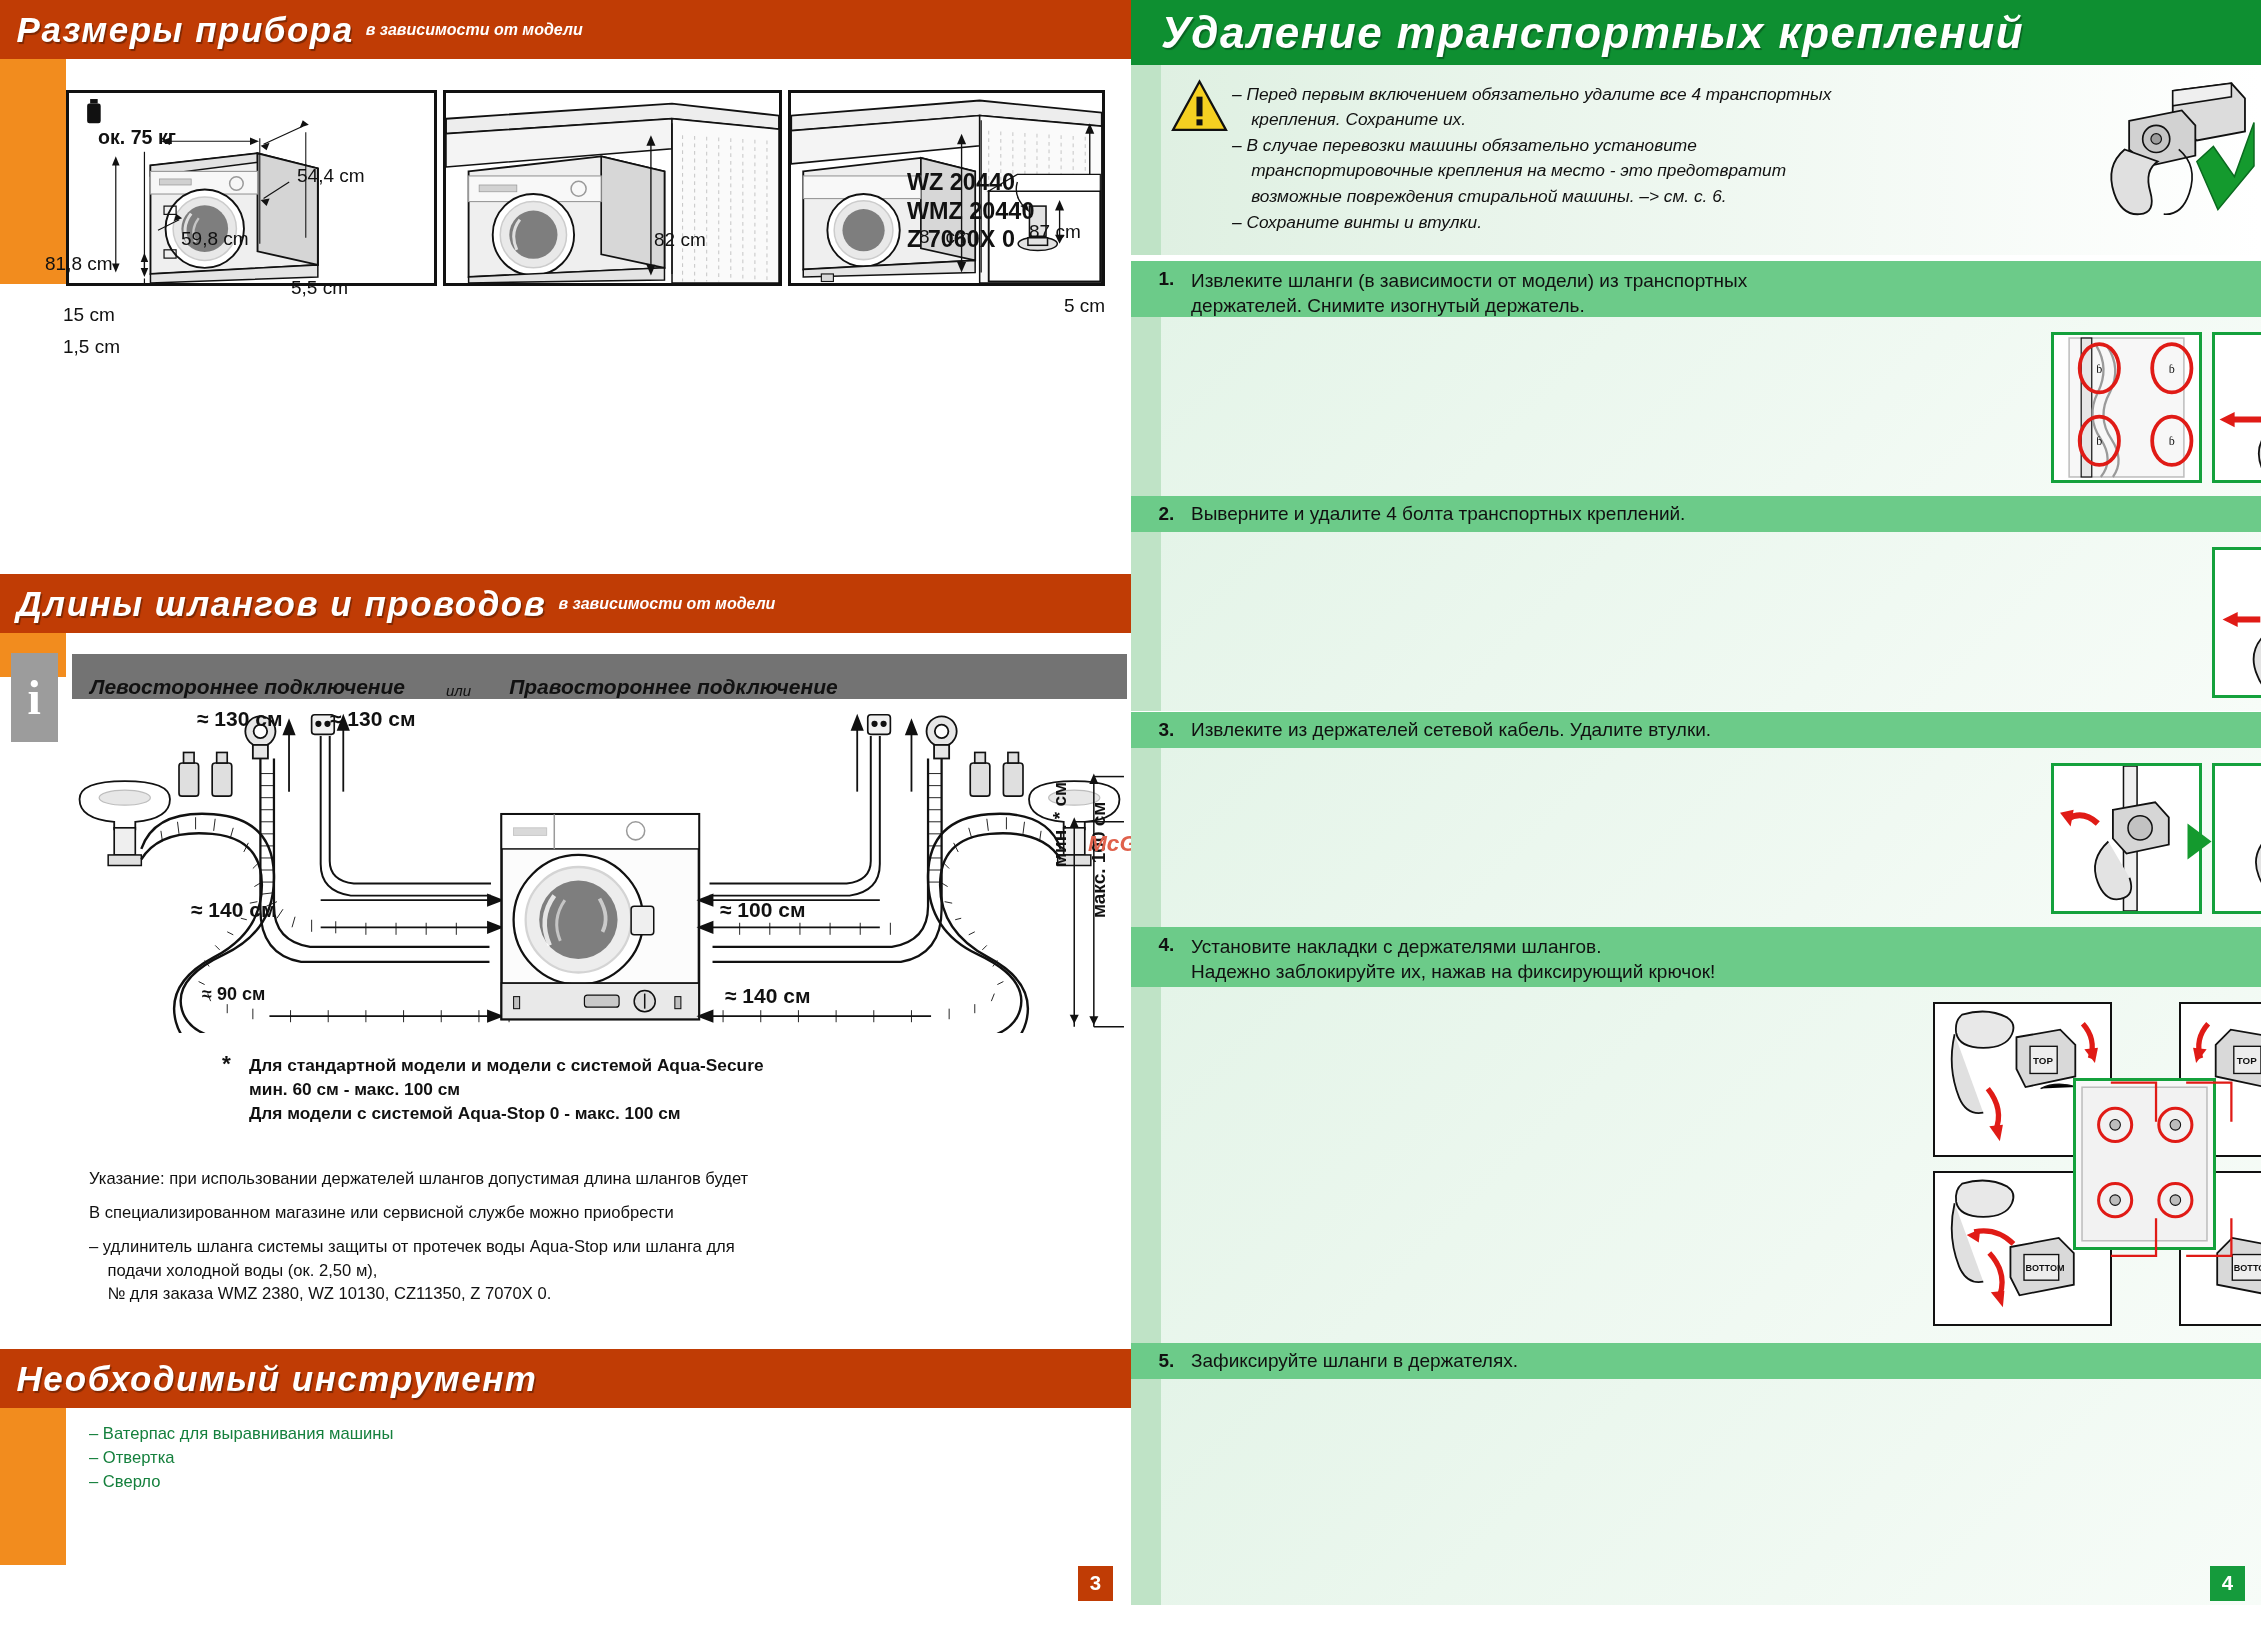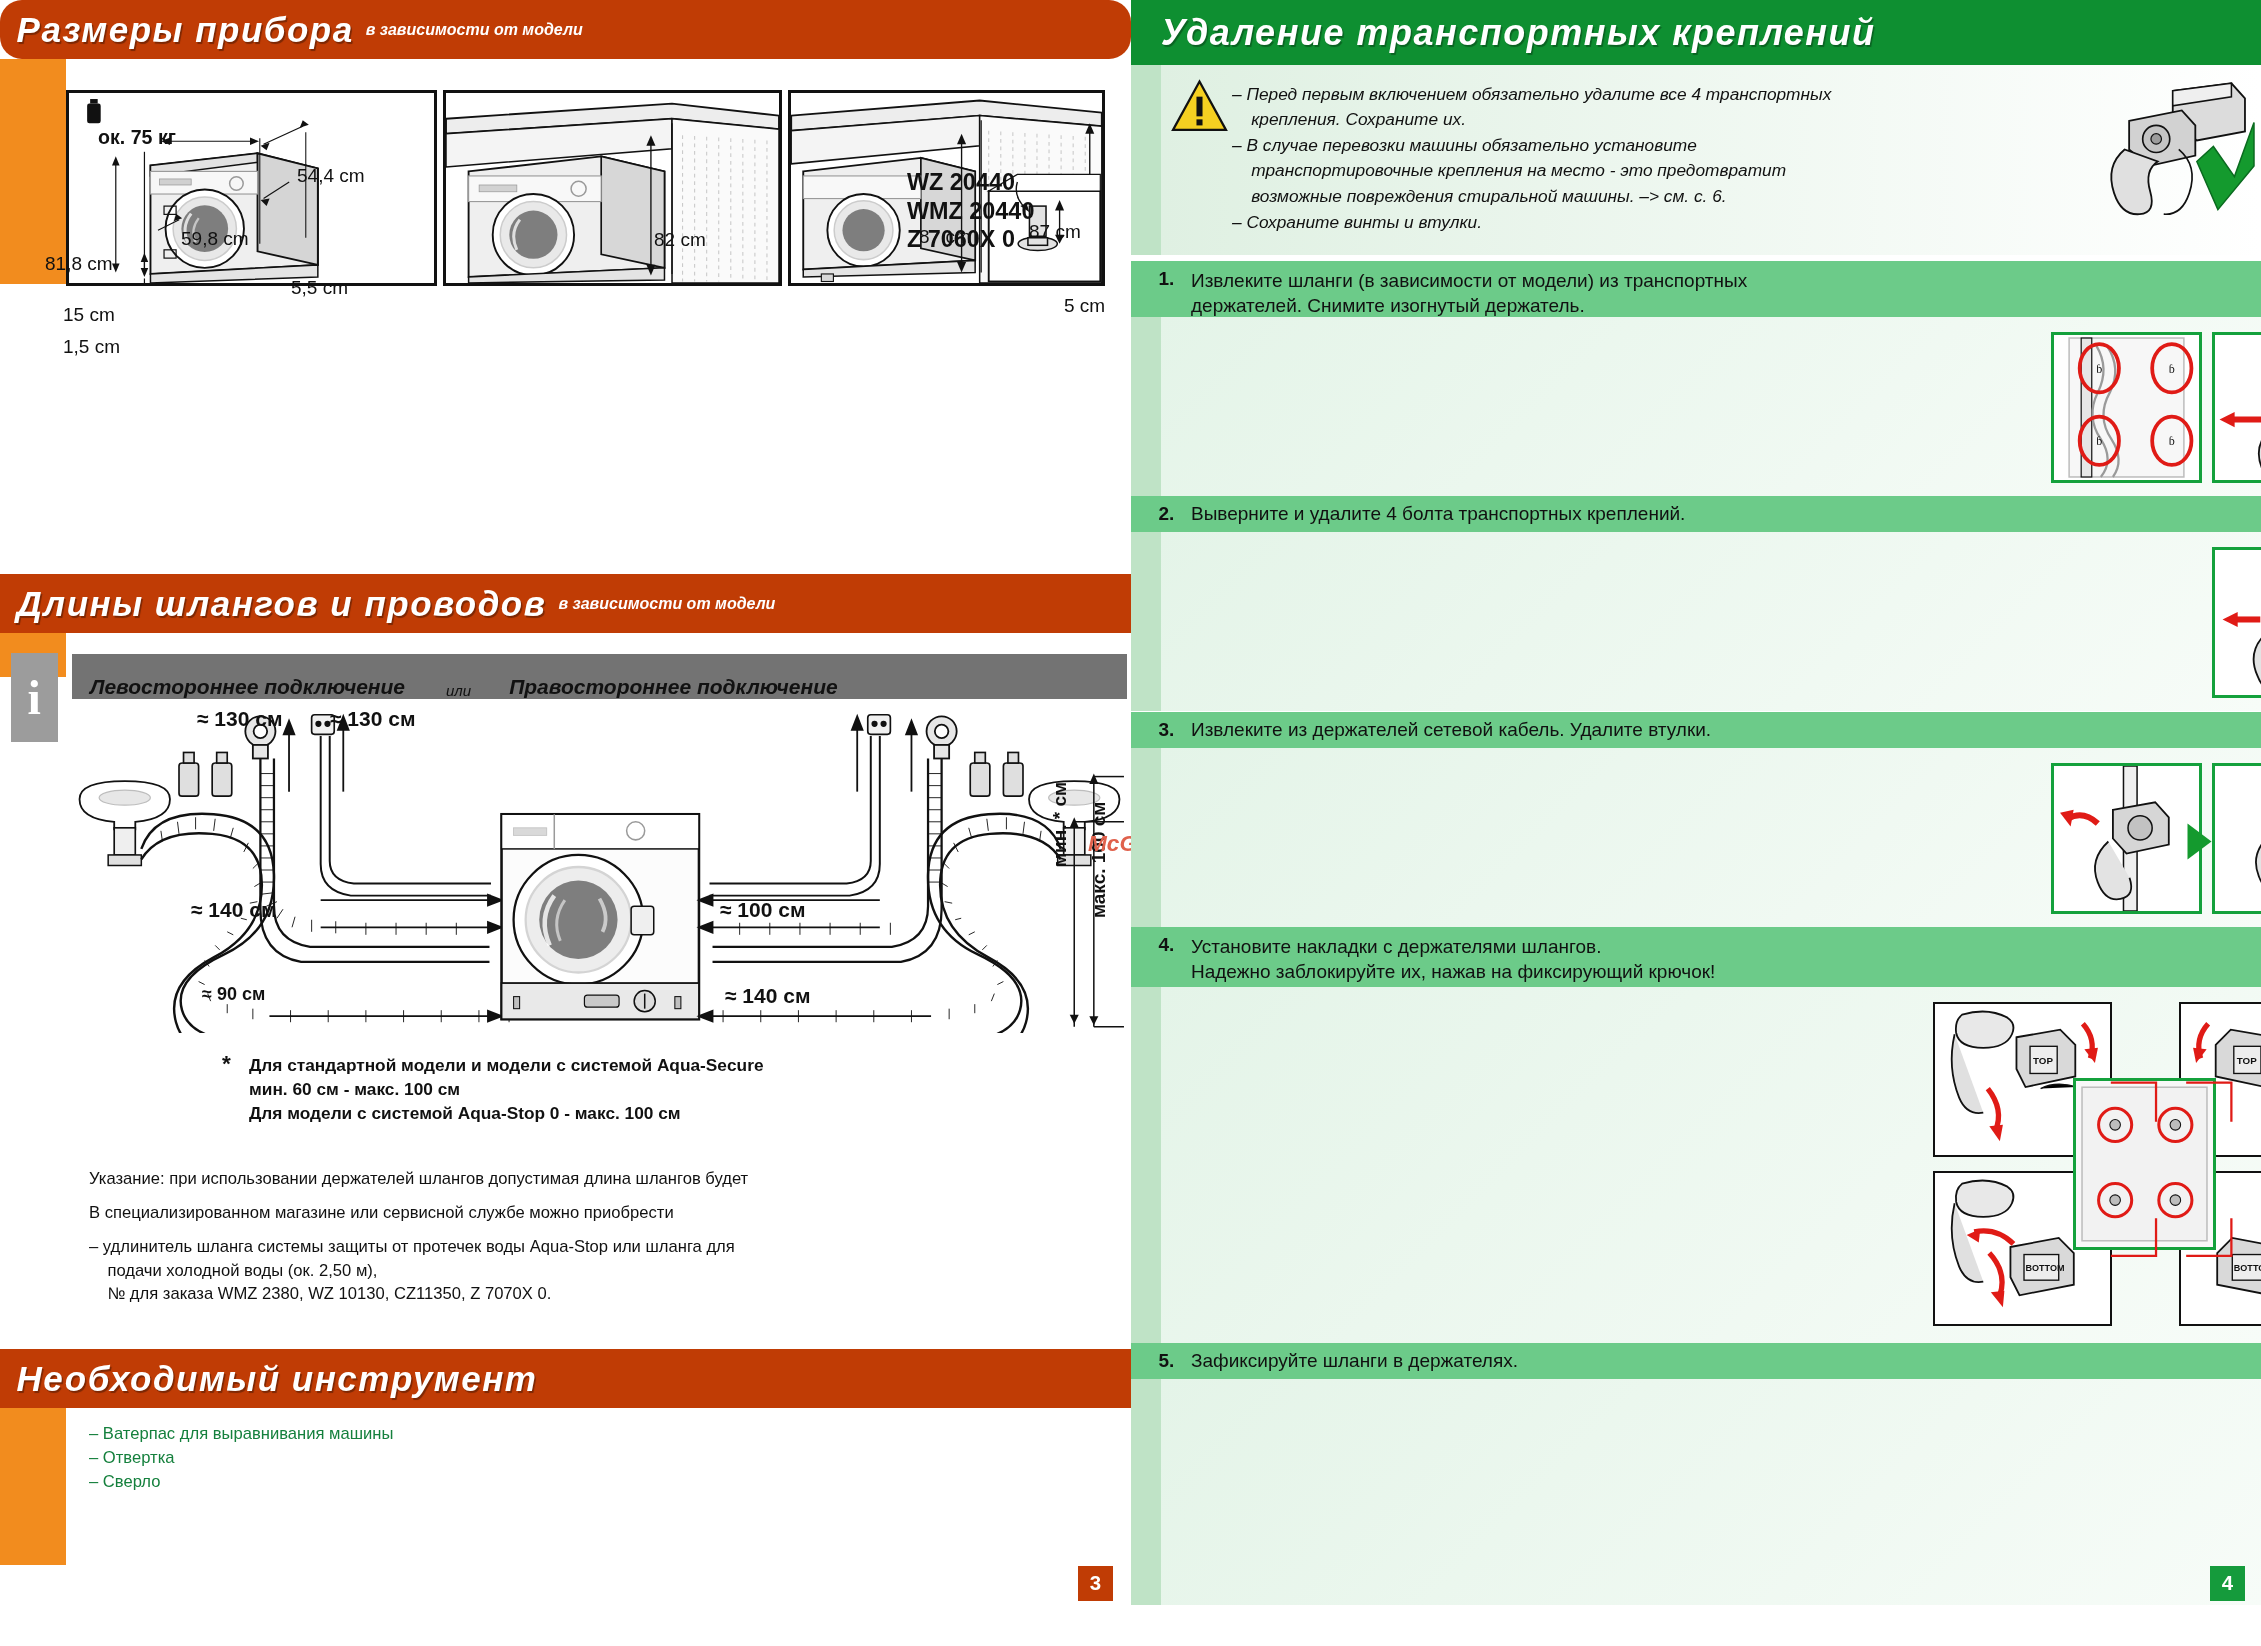--- a/index.html
+++ b/index.html
@@ -78,21 +78,21 @@
     display:flex; align-items:center; justify-content:center;
   }
   .pagenum.green { background:#159B3C; }
 
   
   .green-header {
     position:absolute; left:0; top:0; width:1131px; height:65px;
     background:#0E8F31; display:flex; align-items:center;
   }
   .green-title {
-    color:#fff; font-style:italic; font-weight:bold; font-size:36px;
+    color:#fff; font-style:italic; font-weight:bold; font-size:44px;
     letter-spacing:1.5px; padding-left:30px; white-space:nowrap;
     text-shadow:1.5px 1.5px 0.8px rgba(0,0,0,.3);
   }
   .green-left-strip {
     position:absolute; left:0; width:30px; background:#BFE3C6;
   }
   .warn-area {
     position:absolute; left:30px; background:linear-gradient(to right,#DFF0E2,#ffffff);
   }
   .warn-text {
@@ -120,21 +120,21 @@
   .imgbox.black { border:2.3px solid #111; }
 
   
   svg { display:block; }
 </style>
 </head>
 <body>
 
 <div class="page page-left">
 
-  <div class="sec-header" style="top:0;left:0;height:59px;border-radius:22px;">
+  <div class="sec-header" style="top:0;left:0;height:59px;">
     <span class="sec-title">Размеры прибора</span>
     <span class="sec-sub">в зависимости от модели</span>
   </div>
   <div class="orange-bar" style="top:59px;height:225px;"></div>
 
   <div class="panelbox" style="left:66px;top:90px;width:371px;height:196px;">
     <svg width="365" height="190" viewBox="0 0 484 252">
 
       <rect x="28" y="8" width="10" height="6" fill="#111"></rect>
       <rect x="24" y="14" width="18" height="26" rx="3" fill="#111"></rect>

